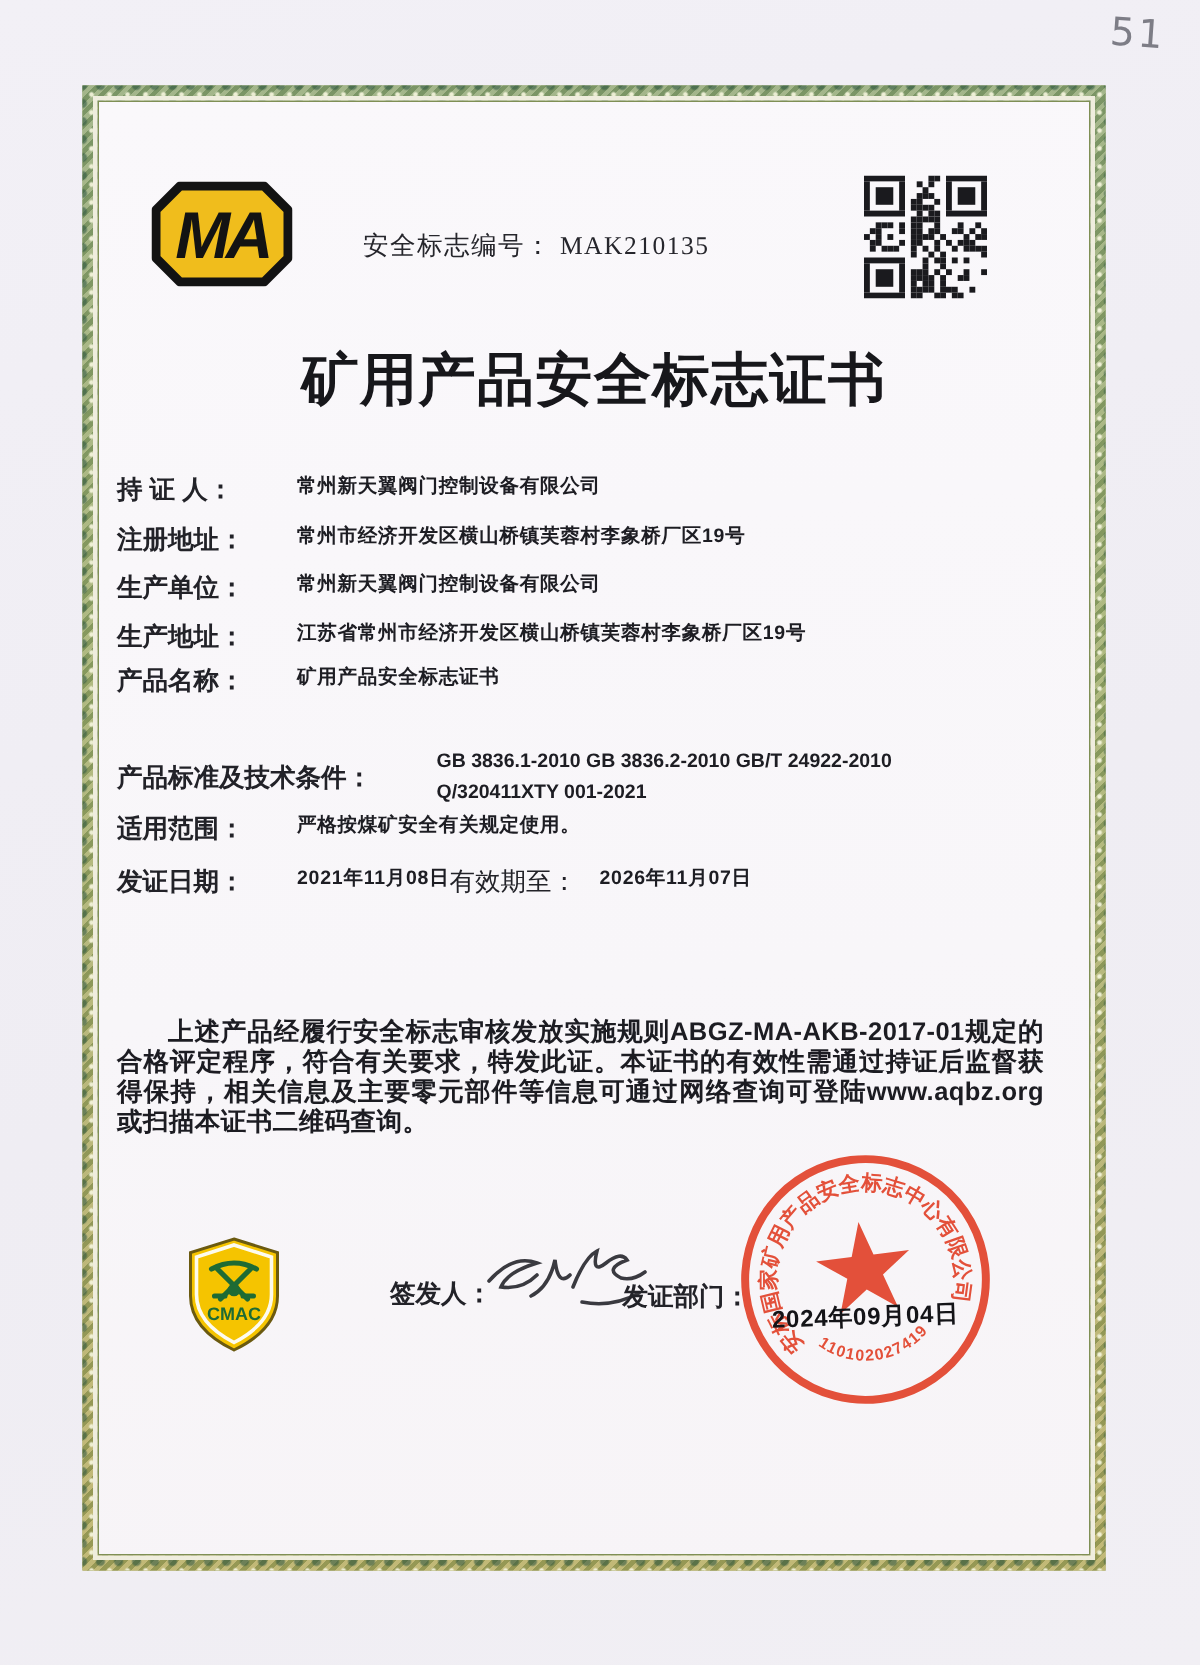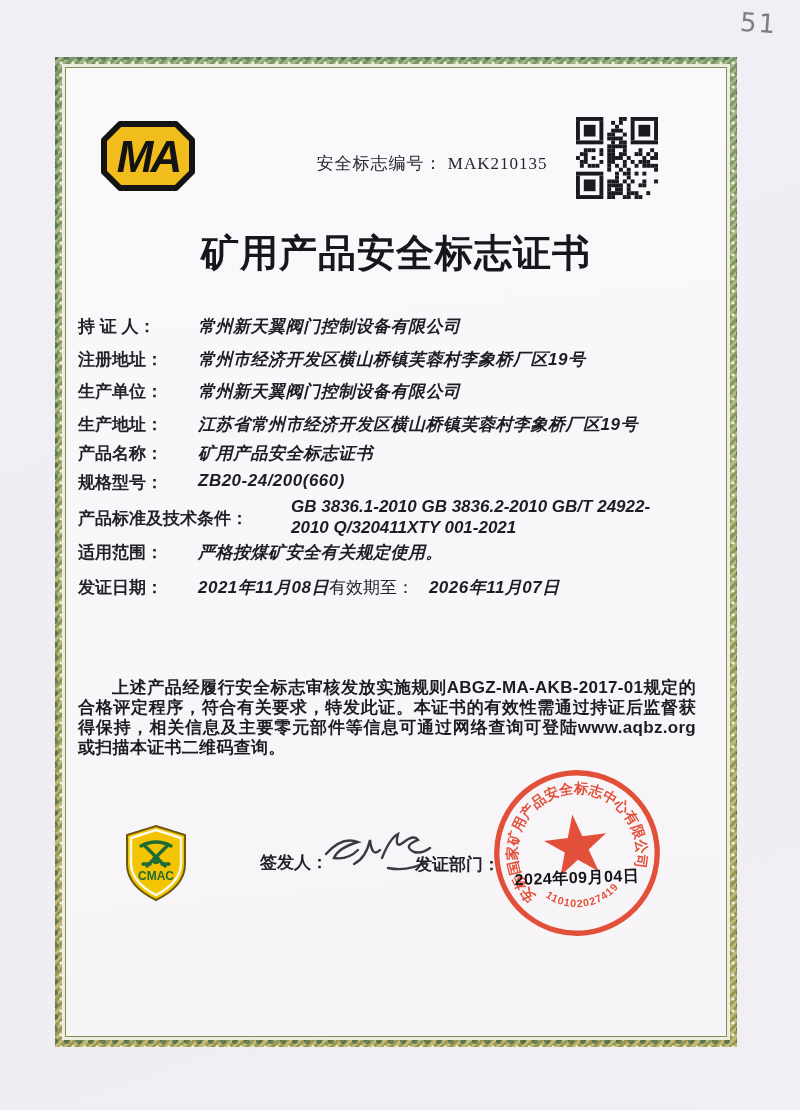--- a/index.html
+++ b/index.html
@@ -25,33 +25,33 @@
     background-position:0 0, 6px 6px, 0 0, 0 0;
   }
   .inner {
     position:relative; width:100%; height:100%;
     background:linear-gradient(175deg,#faf8fb 0%,#f8f6f9 60%,#f7f4f7 100%);
     border:1px solid #7f8f55; outline:3px solid #efedde;
   }
   
   .ma-logo { position:absolute; left:35px; top:53px; width:94px; height:70px; }
   .cert-no {
-    position:absolute; left:206px; top:84px; width:320px; font-size:17px; color:#26262c;
-    text-align:center; letter-spacing:1px; font-family:"Liberation Serif", serif;
+    position:absolute; left:176px; top:84px; width:320px; font-size:17px; color:#26262c;
+    letter-spacing:1px; font-family:"Liberation Serif", serif;
   }
   .qr { position:absolute; left:508px; top:49px; width:86px; height:82px; }
   .cert-title {
     position:absolute; left:0; top:160px; width:100%; text-align:center;
     font-family:"Liberation Serif", serif; font-weight:bold; font-size:38px;
     color:#17171b; letter-spacing:1px;
   }
   
   .row { position:absolute; left:12px; width:604px; display:flex; align-items:flex-start; }
   .row .lab { width:120px; flex:0 0 120px; font-weight:bold; font-size:17px; color:#222228; white-space:nowrap; }
-  .row .val { font-weight:bold; font-size:17px; color:#1d1d23; letter-spacing:0.5px;font-style:italic; }
+  .row .val { font-weight:bold; font-size:13px; color:#1d1d23; letter-spacing:0.5px; }
   .row-std .lab { width:213px; flex:0 0 213px; }
   .row-std .val { width:388px; line-height:21px; letter-spacing:0; }
   .row .lab2 { width:100px; flex:0 0 100px; font-weight:normal; font-size:17px; color:#222228; white-space:nowrap; }
   .body-text {
     position:absolute; left:12px; top:610px; width:618px;
     font-size:17px; font-weight:bold; line-height:20px; color:#1c1c22;
     text-align:justify; text-indent:2em; letter-spacing:0.3px;
   }
   
   .cmac-badge { position:absolute; left:57px; top:756px; width:66px; height:78px; }
@@ -240,24 +240,20 @@
         <span class="val">常州新天翼阀门控制设备有限公司</span>
       </div>
       <div class="row" style="top:345px">
         <span class="lab">生产地址：</span>
         <span class="val">江苏省常州市经济开发区横山桥镇芙蓉村李象桥厂区19号</span>
       </div>
       <div class="row" style="top:374px">
         <span class="lab">产品名称：</span>
         <span class="val">矿用产品安全标志证书</span>
       </div>
-      <div class="row" style="top:403px">
-        <span class="lab">规格型号：</span>
-        <span class="val">ZB20-24/200(660)</span>
-      </div>
       <div class="row row-std" style="top:428px">
         <span class="lab" style="padding-top:11px">产品标准及技术条件：</span>
         <span class="val">GB 3836.1-2010 GB 3836.2-2010 GB/T 24922-2010 Q/320411XTY 001-2021</span>
       </div>
       <div class="row" style="top:473px">
         <span class="lab">适用范围：</span>
         <span class="val">严格按煤矿安全有关规定使用。</span>
       </div>
       <div class="row" style="top:508px">
         <span class="lab">发证日期：</span>

